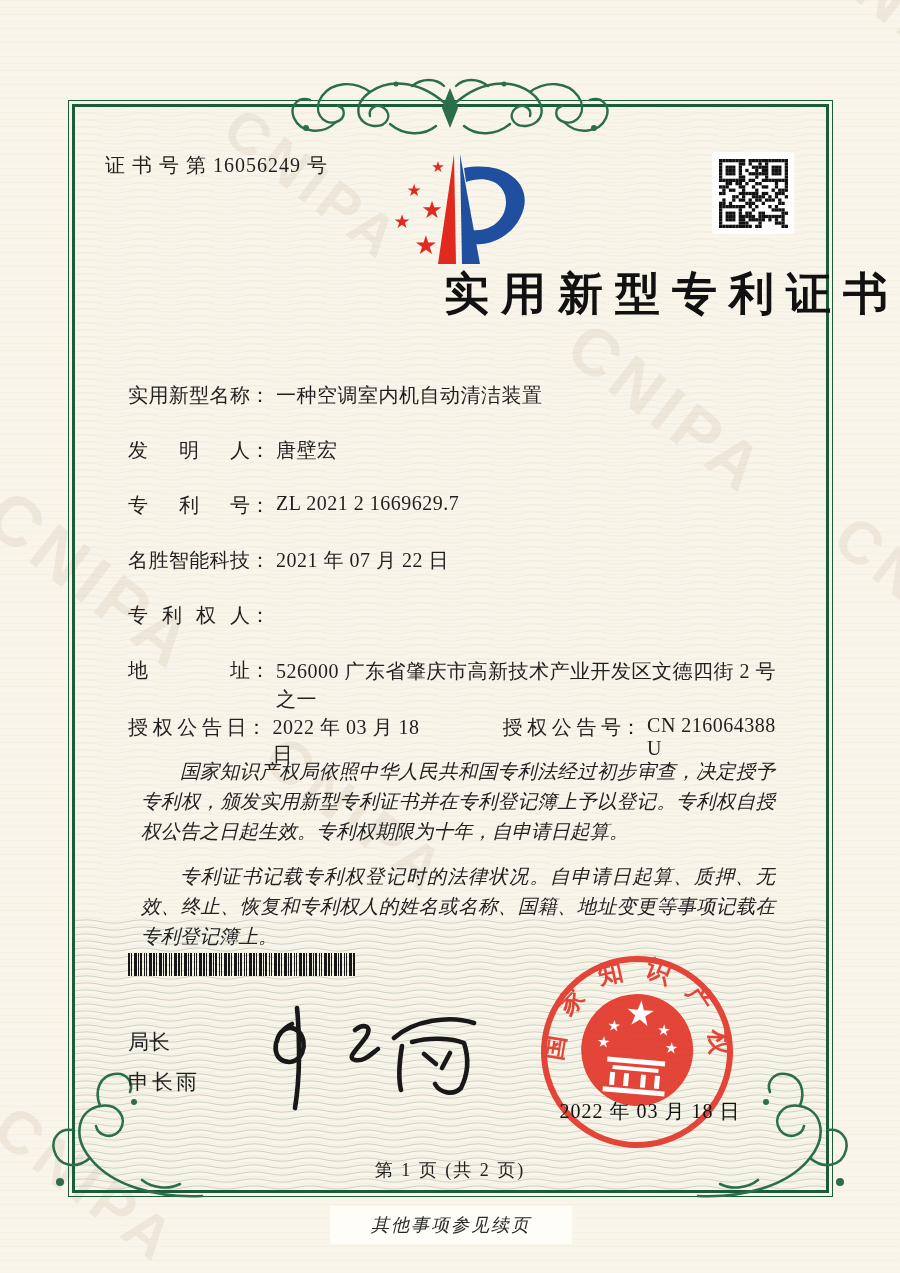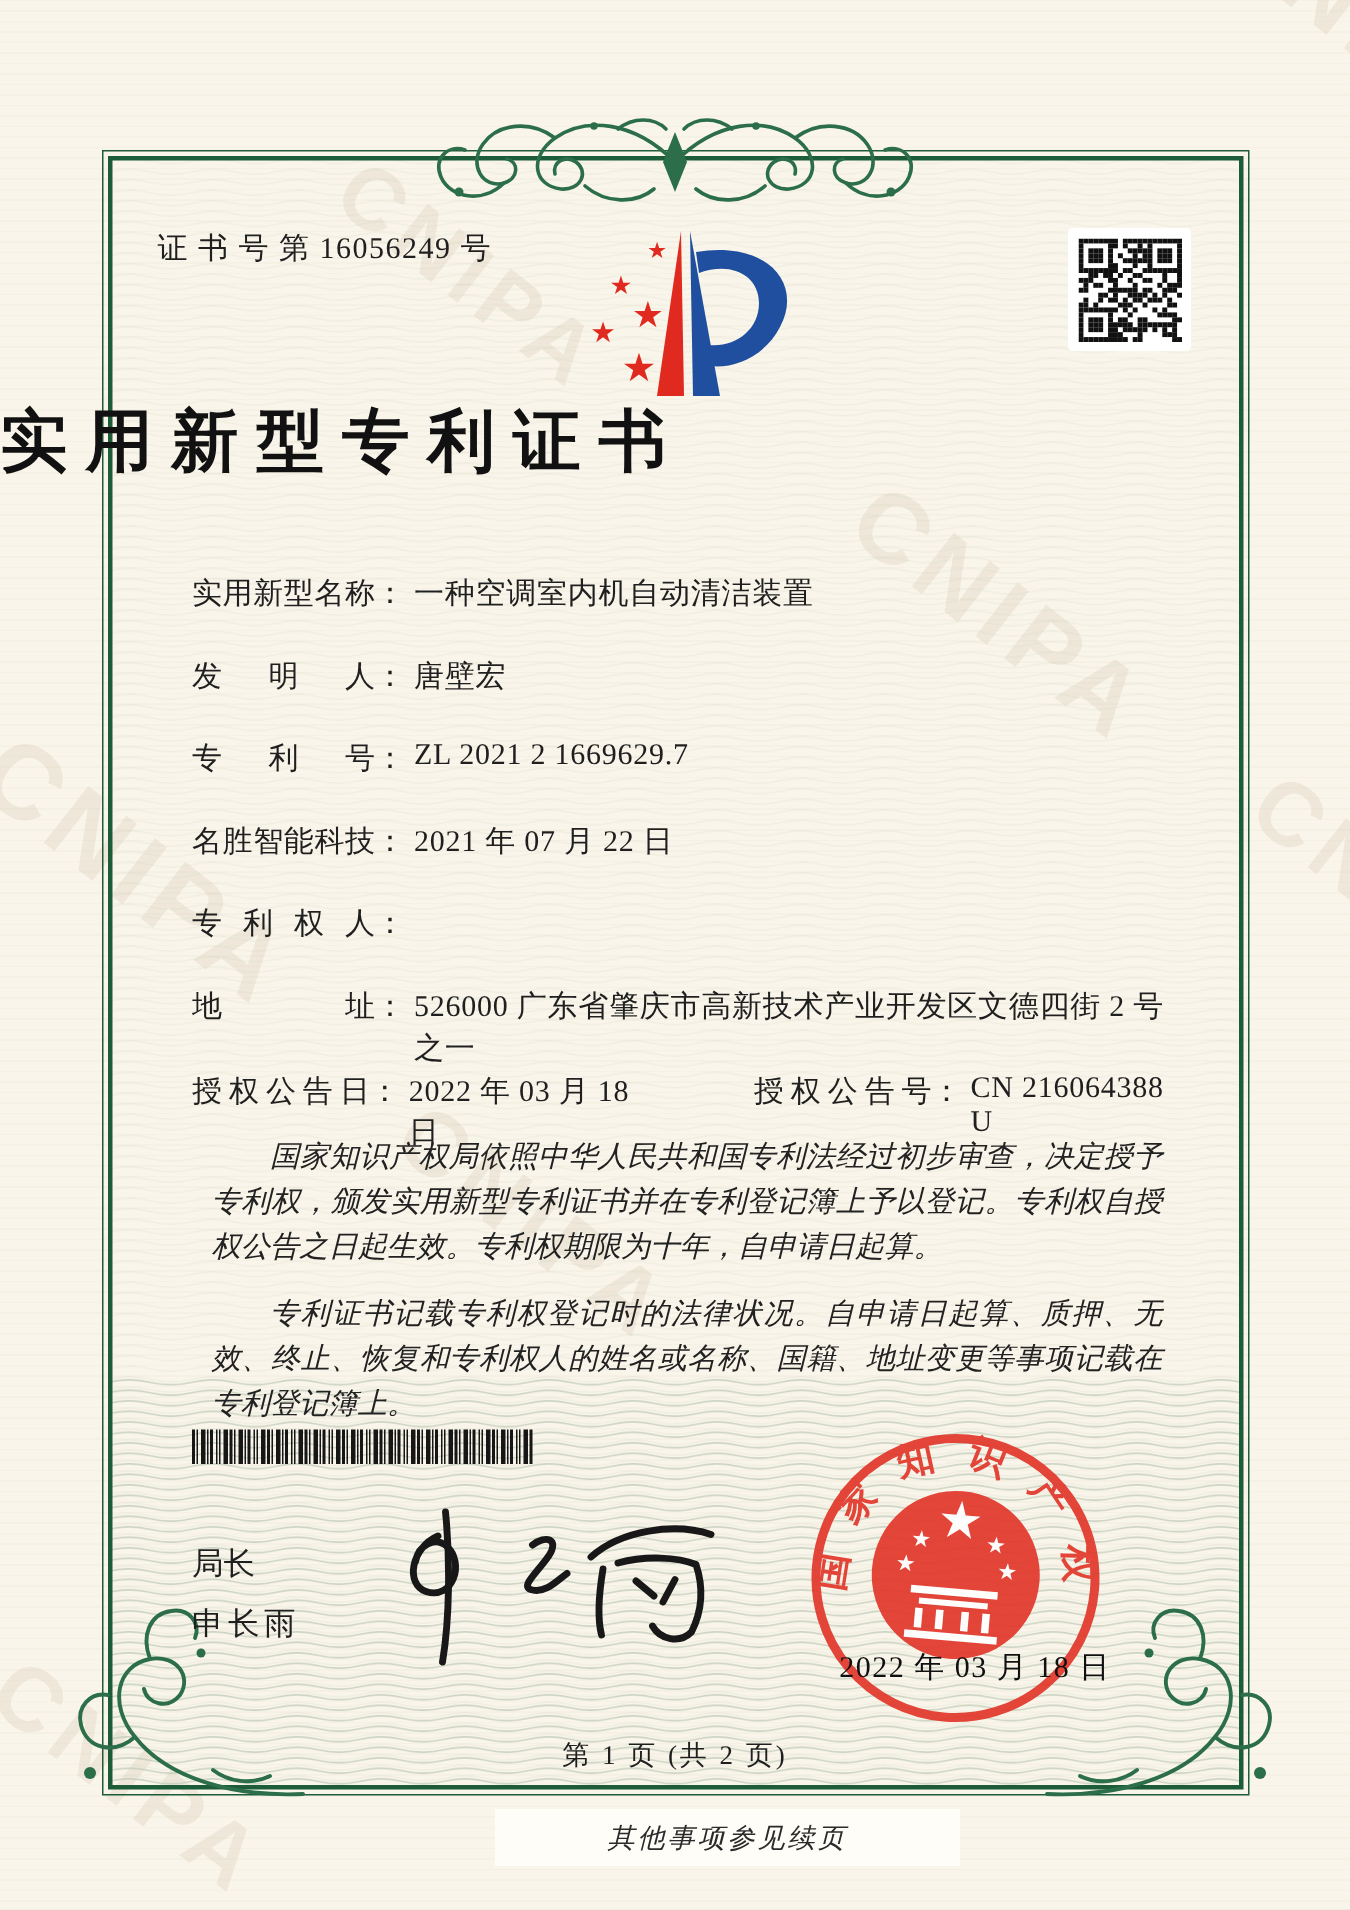--- a/index.html
+++ b/index.html
@@ -24,21 +24,21 @@
     pointer-events:none;
   }
   
   .waves{position:absolute;pointer-events:none;}
   
   .cert-no{position:absolute;left:105px;top:152px;font-size:20px;letter-spacing:1px;}
   .logo{position:absolute;left:368px;top:146px;}
   .qr-box{position:absolute;left:712px;top:152px;width:82px;height:82px;background:#fff;border-radius:3px;
           display:flex;align-items:center;justify-content:center;}
   .doc-title{
-    position:absolute;left:0;top:264px;width:100%;text-align:left;
+    position:absolute;left:0;top:264px;width:100%;text-align:right;
     font-size:45px;font-weight:bold;letter-spacing:12px;color:#111;
   }
   
   .fields{position:absolute;left:128px;top:382px;width:664px;font-size:20px;}
   .frow{height:55px;display:flex;align-items:flex-start;}
   .frow.address{height:57px;}
   .flabel{display:inline-block;width:122px;text-align:justify;text-align-last:justify;}
   .fcolon{display:inline-block;margin-right:6px;}
   .fvalue{display:inline-block;letter-spacing:0.5px;}
   .frow.address .fvalue{max-width:505px;line-height:28px;}
@@ -58,21 +58,21 @@
   .sig-script{position:absolute;left:252px;top:998px;}
   
   .seal{position:absolute;left:538px;top:953px;opacity:0.92;}
   .seal-date{
     position:absolute;left:545px;top:1098px;width:210px;text-align:center;
     font-size:20px;color:#101010;letter-spacing:1px;
   }
   
   .page-num{position:absolute;left:0;top:1158px;width:100%;text-align:center;font-size:18px;letter-spacing:2px;}
   .note-box{
-    position:absolute;left:330px;top:1206px;width:310px;height:38px;background:#fffdf8;
+    position:absolute;left:330px;top:1206px;width:242px;height:38px;background:#fffdf8;
     display:flex;align-items:center;justify-content:center;
     font-size:18px;font-style:italic;letter-spacing:2px;color:#2a2a2a;
   }
   .flourish{position:absolute;pointer-events:none;}
 </style>
 </head>
 <body>
 
 <div class="page">
 

